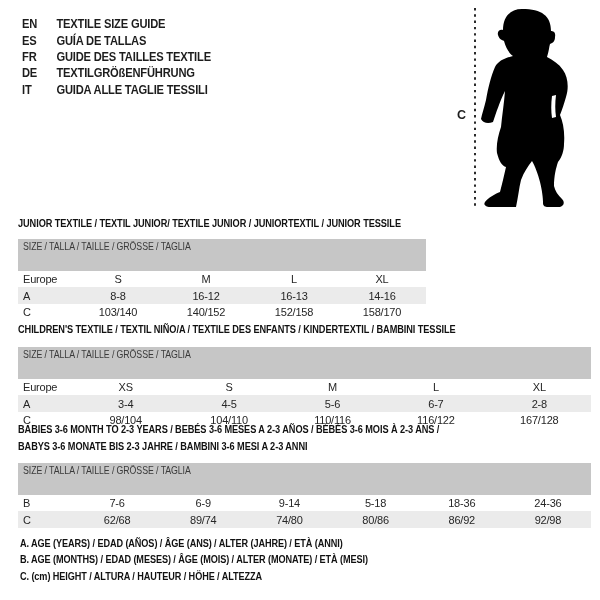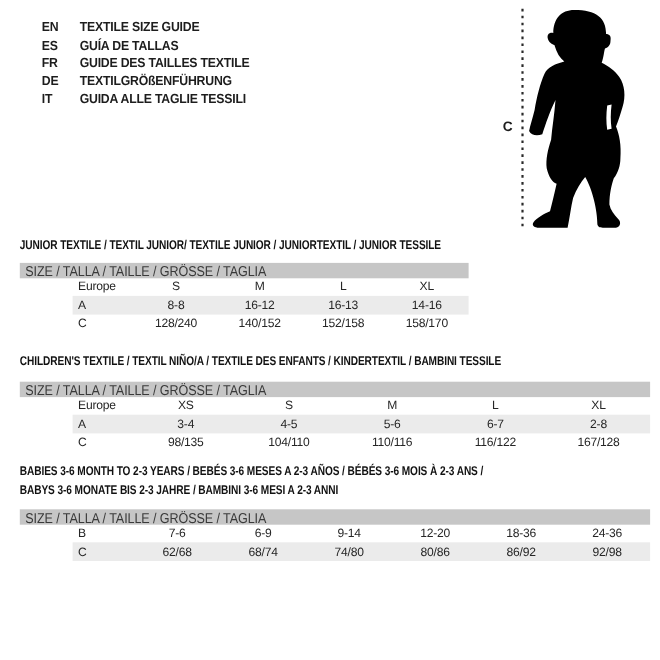--- a/index.html
+++ b/index.html
@@ -1,41 +1,41 @@
 <!DOCTYPE html>
 <html><head>
 <meta charset="utf-8">
 <style>
   html,body{margin:0;padding:0;background:#fff;}
   .page{position:relative;width:600px;height:600px;background:#ffffff;overflow:hidden;
         font-family:"Liberation Sans", sans-serif;color:#1d1d1d;}
 
   
-  .lang-list{position:absolute;left:38px;top:16px;}
+  .lang-list{position:absolute;left:22px;top:16px;}
   .lang-row{display:grid;grid-template-columns:37px auto;height:16.4px;align-items:center;
             font-weight:bold;font-size:12px;letter-spacing:-0.2px;white-space:nowrap;
             transform:scaleX(0.93);transform-origin:0 0;}
 
   
   .figure{position:absolute;left:450px;top:0;width:150px;height:215px;}
   .figure svg text{font-family:"Liberation Sans", sans-serif;}
 
   
   .tbl-title{position:absolute;left:18px;font-weight:bold;font-size:11.5px;line-height:13px;
              white-space:nowrap;color:#111;letter-spacing:-0.1px;
              transform:scaleX(0.80);transform-origin:0 50%;}
 
   
   .tbl{position:absolute;left:18px;}
-  .tbl-header{height:14px;line-height:16px;background:#c6c6c6;color:#3a3a3a;
-              font-size:13px;padding-left:5px;white-space:nowrap;}
+  .tbl-header{height:32px;line-height:16px;background:#c6c6c6;color:#3a3a3a;
+              font-size:10px;padding-left:5px;white-space:nowrap;}
   .tbl-header span{display:inline-block;transform:scaleX(0.88);transform-origin:0 50%;
                    letter-spacing:-0.1px;}
   .tbl-row{display:grid;height:16.4px;align-items:center;font-size:11px;
-           letter-spacing:-0.2px;color:#262626;margin-left:48px;}
+           letter-spacing:-0.2px;color:#262626;}
   .tbl-row.shaded{background:#ebebeb;}
   .cell.label{padding-left:5px;}
   .cell.value{text-align:center;}
 
   
   .legend{position:absolute;left:20px;top:535px;}
   .legend-line{height:16.4px;line-height:16.4px;font-weight:bold;font-size:11px;
                white-space:nowrap;color:#111;letter-spacing:-0.1px;
                transform:scaleX(0.83);transform-origin:0 0;}
 </style>
@@ -103,21 +103,21 @@
         </div>
         <div class="tbl-row shaded" style="grid-template-columns: 56px repeat(4, 1fr);">
           <div class="cell label">A</div>
           <div class="cell value">8-8</div>
           <div class="cell value">16-12</div>
           <div class="cell value">16-13</div>
           <div class="cell value">14-16</div>
         </div>
         <div class="tbl-row" style="grid-template-columns: 56px repeat(4, 1fr);">
           <div class="cell label">C</div>
-          <div class="cell value">128/240</div>
+          <div class="cell value">103/140</div>
           <div class="cell value">140/152</div>
           <div class="cell value">152/158</div>
           <div class="cell value">158/170</div>
         </div>
       </div>
   </div>
 
   <div class="tbl-title" style="top:323px;">CHILDREN'S TEXTILE / TEXTIL NIÑO/A / TEXTILE DES ENFANTS / KINDERTEXTIL / BAMBINI TESSILE</div>
   <div class="tbl" style="top:347px;width:573px;">
     <div class="tbl-header">
@@ -135,51 +135,56 @@
         <div class="tbl-row shaded" style="grid-template-columns: 56px repeat(5, 1fr);">
           <div class="cell label">A</div>
           <div class="cell value">3-4</div>
           <div class="cell value">4-5</div>
           <div class="cell value">5-6</div>
           <div class="cell value">6-7</div>
           <div class="cell value">2-8</div>
         </div>
         <div class="tbl-row" style="grid-template-columns: 56px repeat(5, 1fr);">
           <div class="cell label">C</div>
-          <div class="cell value">98/135</div>
+          <div class="cell value">98/104</div>
           <div class="cell value">104/110</div>
           <div class="cell value">110/116</div>
           <div class="cell value">116/122</div>
           <div class="cell value">167/128</div>
         </div>
       </div>
   </div>
 
   <div class="tbl-title" style="top:423px;">BABIES 3-6 MONTH TO 2-3 YEARS / BEBÉS 3-6 MESES A 2-3 AÑOS / BÉBÉS 3-6 MOIS À 2-3 ANS /</div>
   <div class="tbl-title" style="top:440px;">BABYS 3-6 MONATE BIS 2-3 JAHRE / BAMBINI 3-6 MESI A 2-3 ANNI</div>
   <div class="tbl" style="top:463px;width:573px;">
     <div class="tbl-header">
       <span>SIZE / TALLA / TAILLE / GRÖSSE / TAGLIA</span>
     </div>
     <div>
         <div class="tbl-row" style="grid-template-columns: 56px repeat(6, 1fr);">
           <div class="cell label">B</div>
           <div class="cell value">7-6</div>
           <div class="cell value">6-9</div>
           <div class="cell value">9-14</div>
-          <div class="cell value">12-20</div>
+          <div class="cell value">5-18</div>
           <div class="cell value">18-36</div>
           <div class="cell value">24-36</div>
         </div>
         <div class="tbl-row shaded" style="grid-template-columns: 56px repeat(6, 1fr);">
           <div class="cell label">C</div>
           <div class="cell value">62/68</div>
-          <div class="cell value">68/74</div>
+          <div class="cell value">89/74</div>
           <div class="cell value">74/80</div>
           <div class="cell value">80/86</div>
           <div class="cell value">86/92</div>
           <div class="cell value">92/98</div>
         </div>
       </div>
   </div>
 
+  <div class="legend">
+    <div class="legend-line">A. AGE (YEARS) / EDAD (AÑOS) / ÂGE (ANS) / ALTER (JAHRE) / ETÀ (ANNI)</div>
+    <div class="legend-line">B. AGE (MONTHS) / EDAD (MESES) / ÂGE (MOIS) / ALTER (MONATE) / ETÀ (MESI)</div>
+    <div class="legend-line">C. (cm) HEIGHT / ALTURA / HAUTEUR / HÖHE / ALTEZZA</div>
+  </div>
 
 </div>
 
 </body></html>

